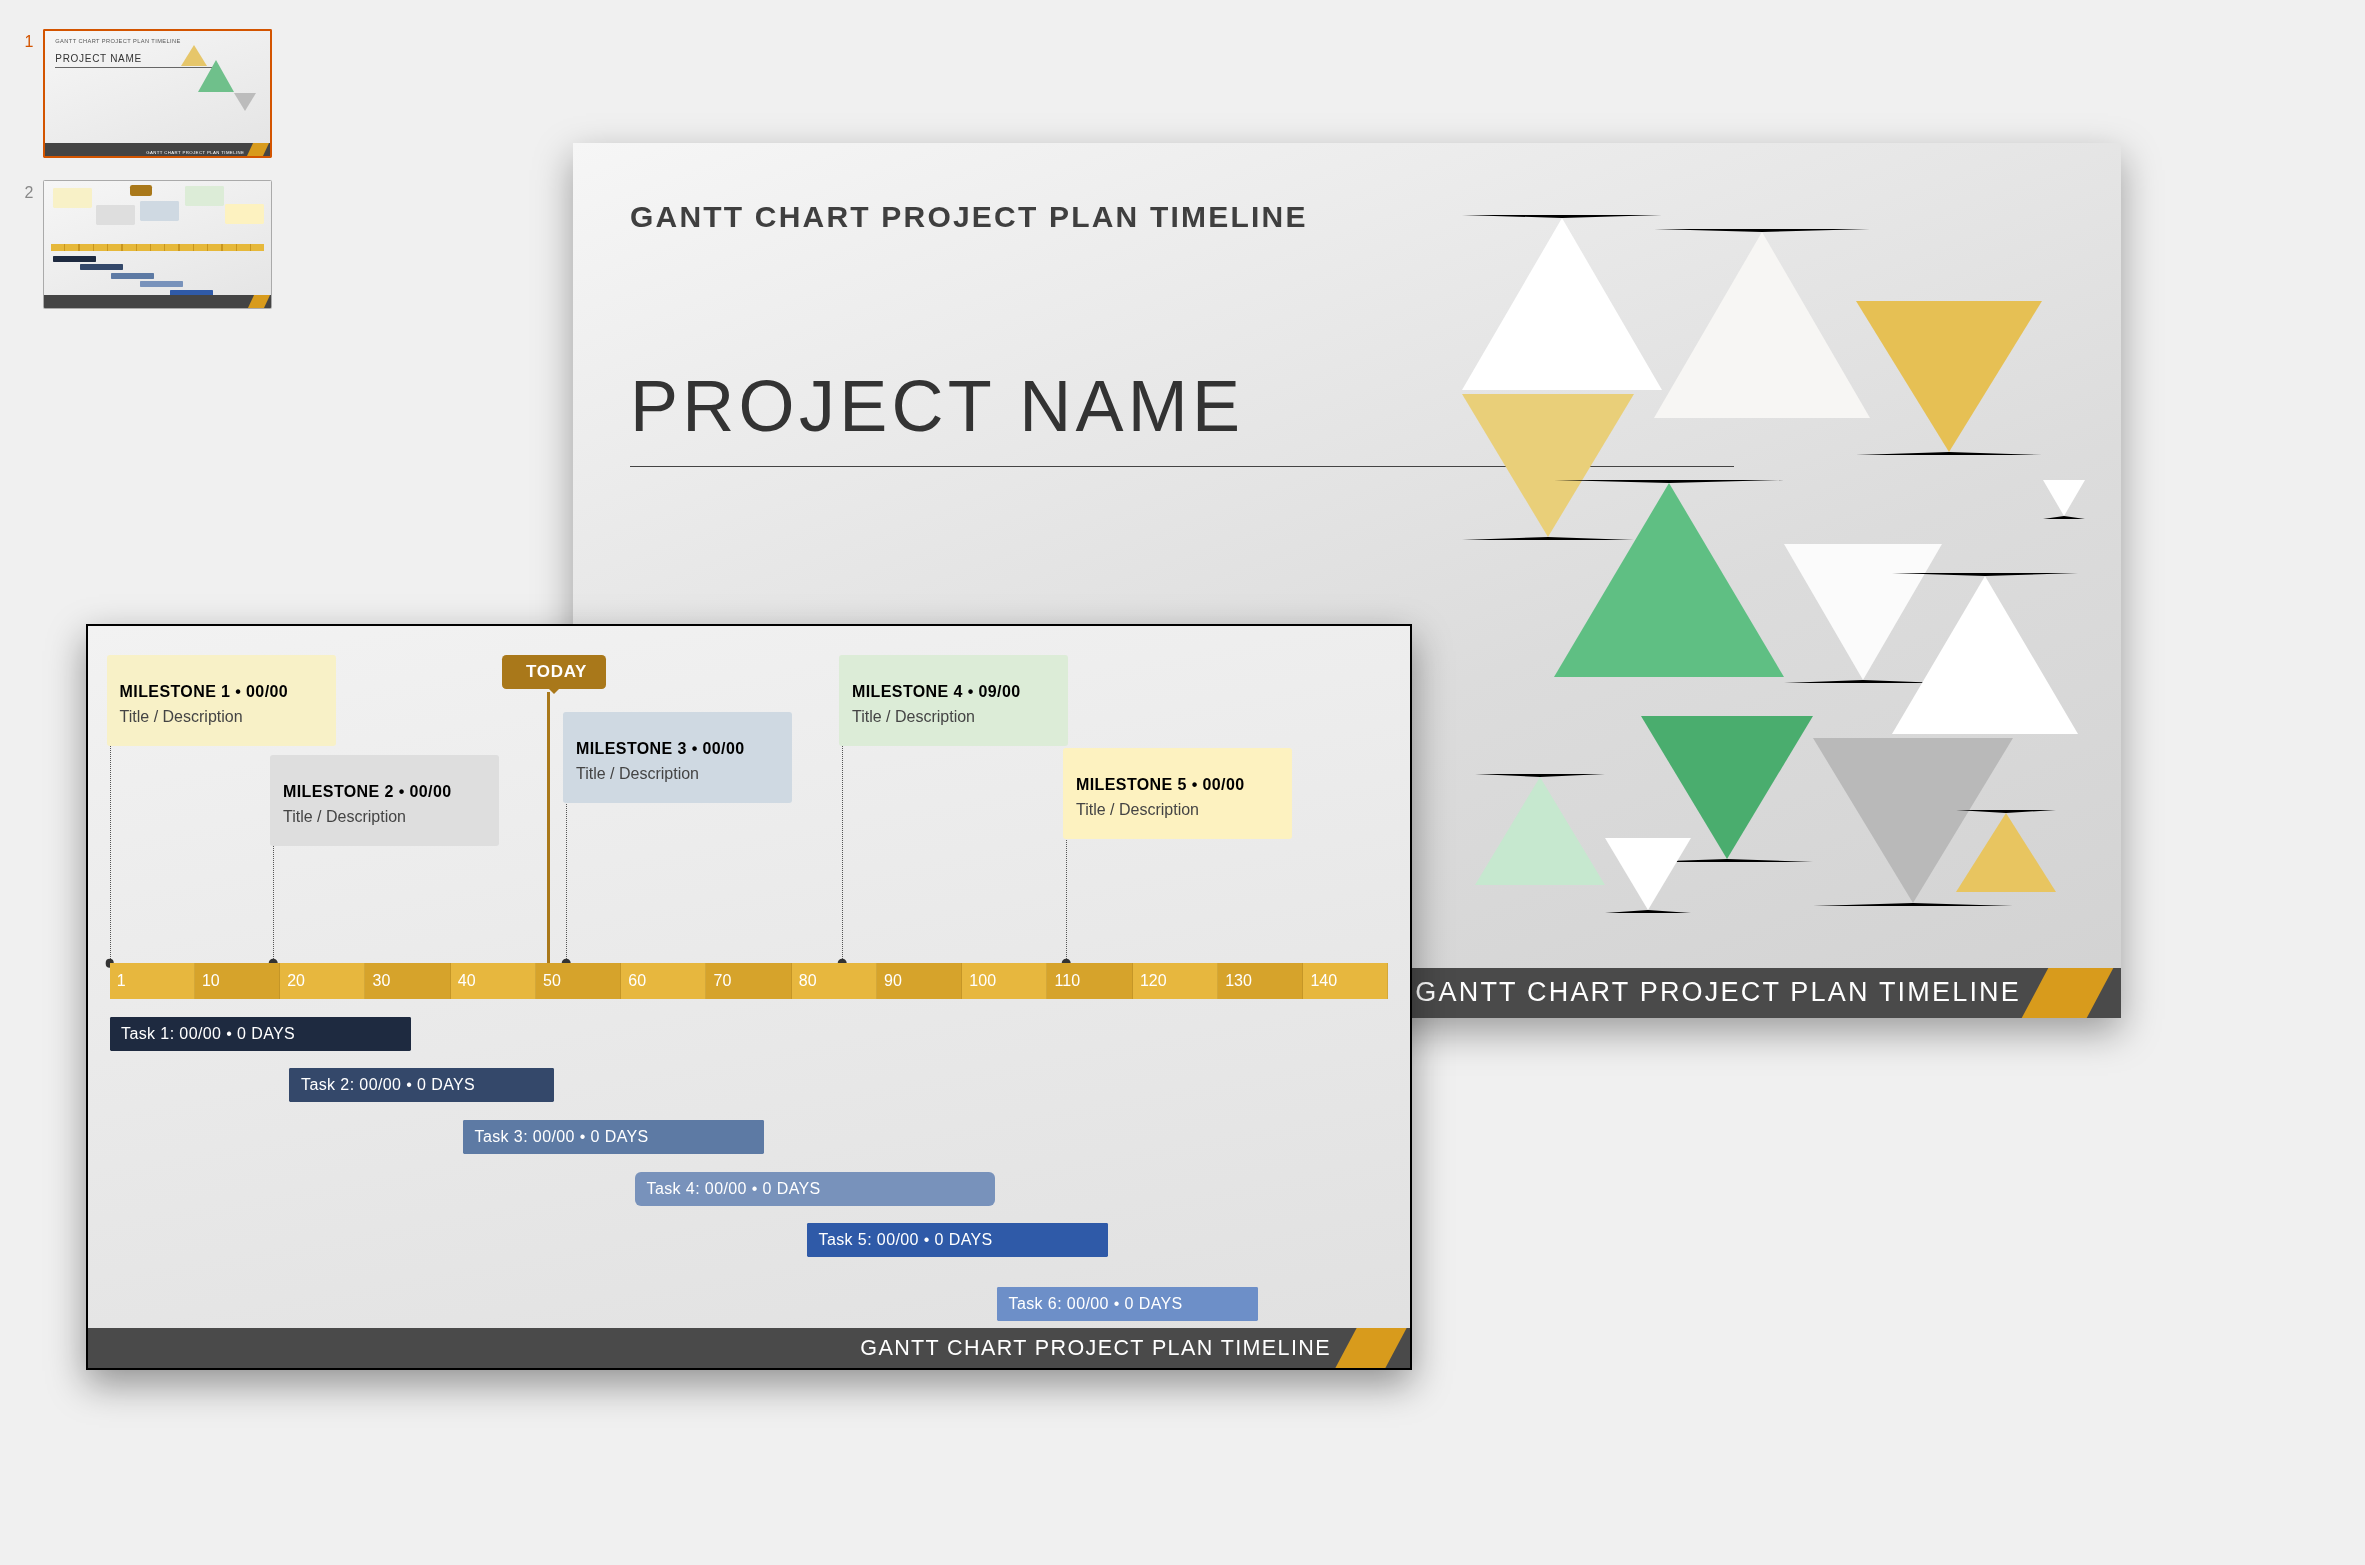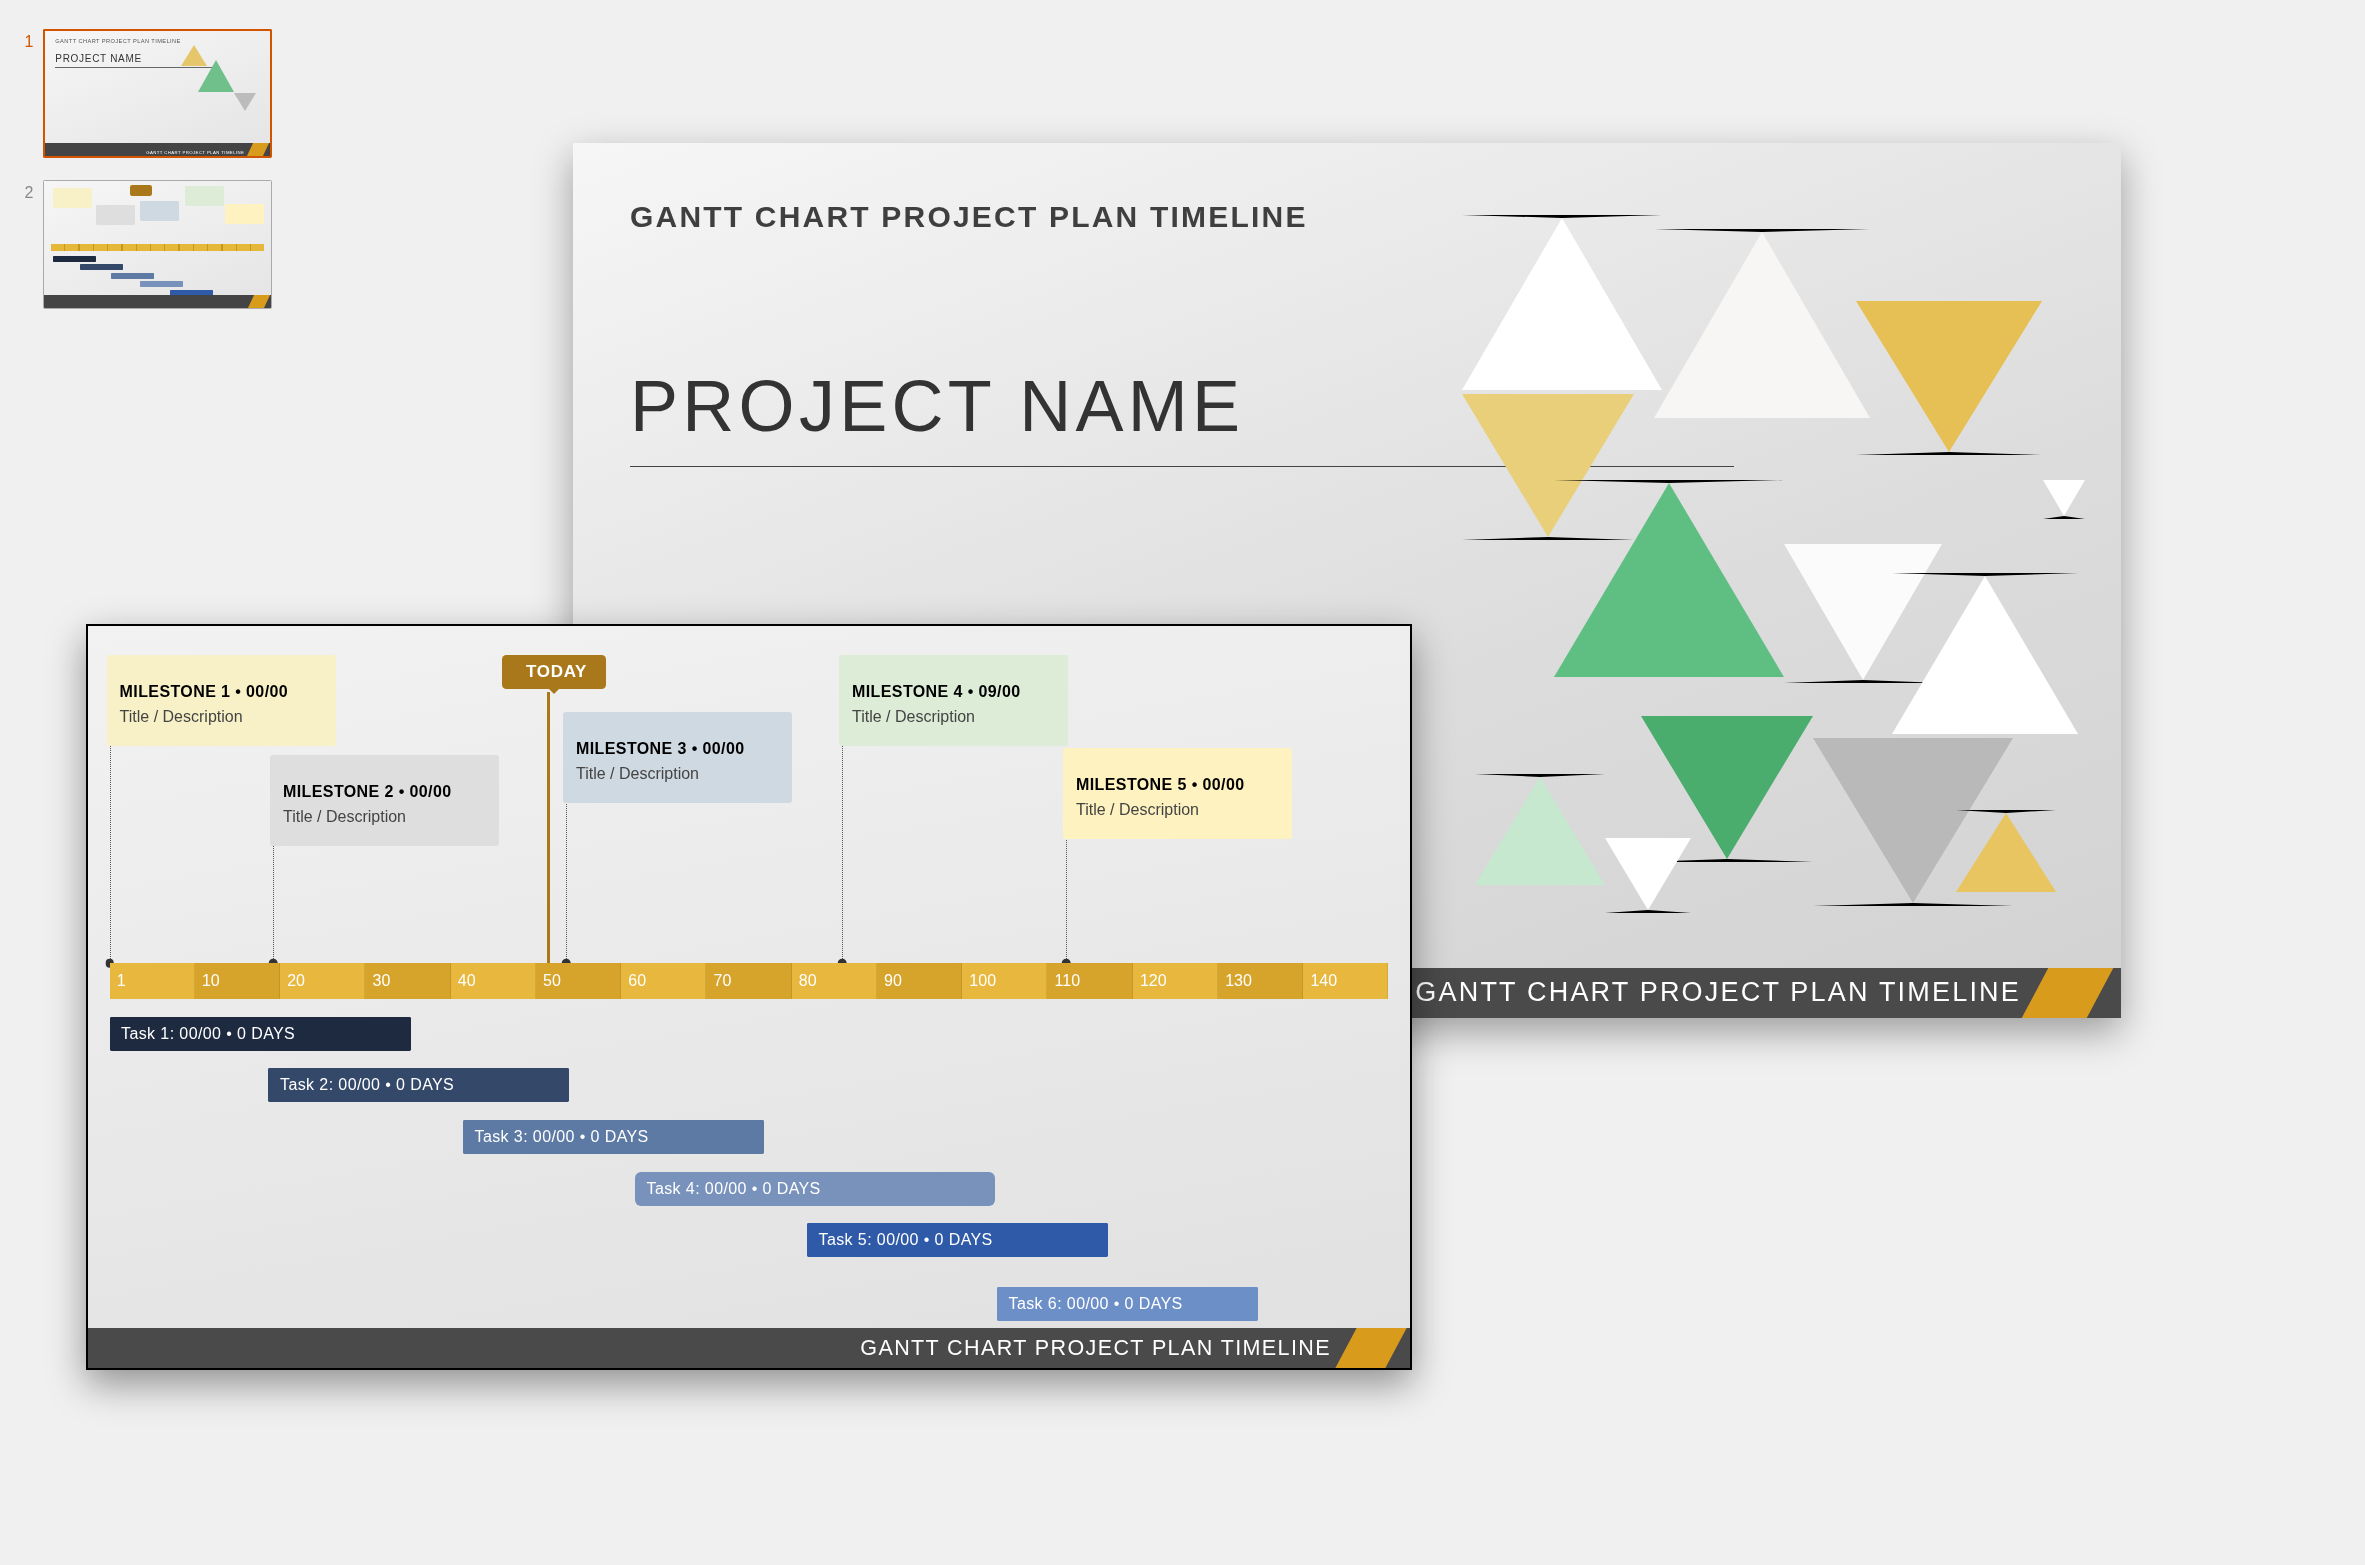--- a/index.html
+++ b/index.html
@@ -255,21 +255,21 @@
       <div class="day-cell">90</div>
       <div class="day-cell">100</div>
       <div class="day-cell">110</div>
       <div class="day-cell">120</div>
       <div class="day-cell">130</div>
       <div class="day-cell">140</div>
     </div>
 
   <div id="task-layer">
       <div class="task-bar" style="background: rgb(30, 42, 64); top: 391px; left: 21.5px; width: 301px;">Task 1: 00/00 • 0 DAYS</div>
-      <div class="task-bar" style="background: rgb(52, 72, 106); top: 442px; left: 180px; width: 301px; padding-left: 12px;">Task 2: 00/00 • 0 DAYS</div>
+      <div class="task-bar" style="background: rgb(52, 72, 106); top: 442px; left: 201px; width: 265px; padding-left: 12px;">Task 2: 00/00 • 0 DAYS</div>
       <div class="task-bar" style="background: rgb(93, 122, 164); top: 494px; left: 375px; width: 301px;">Task 3: 00/00 • 0 DAYS</div>
       <div class="task-bar" style="background: rgb(120, 146, 187); top: 546px; left: 547px; width: 360px; border-radius: 6px;">Task 4: 00/00 • 0 DAYS</div>
       <div class="task-bar" style="background: rgb(47, 90, 168); top: 597px; left: 719px; width: 301px;">Task 5: 00/00 • 0 DAYS</div>
       <div class="task-bar" style="background: rgb(109, 143, 200); top: 649px; left: 909px; width: 261px; margin-top: 12px;">Task 6: 00/00 • 0 DAYS</div>
     </div>
 
   <div class="footer">
     <div class="footer-accent"></div>
     <div class="footer-text">GANTT CHART PROJECT PLAN TIMELINE</div>
   </div>

